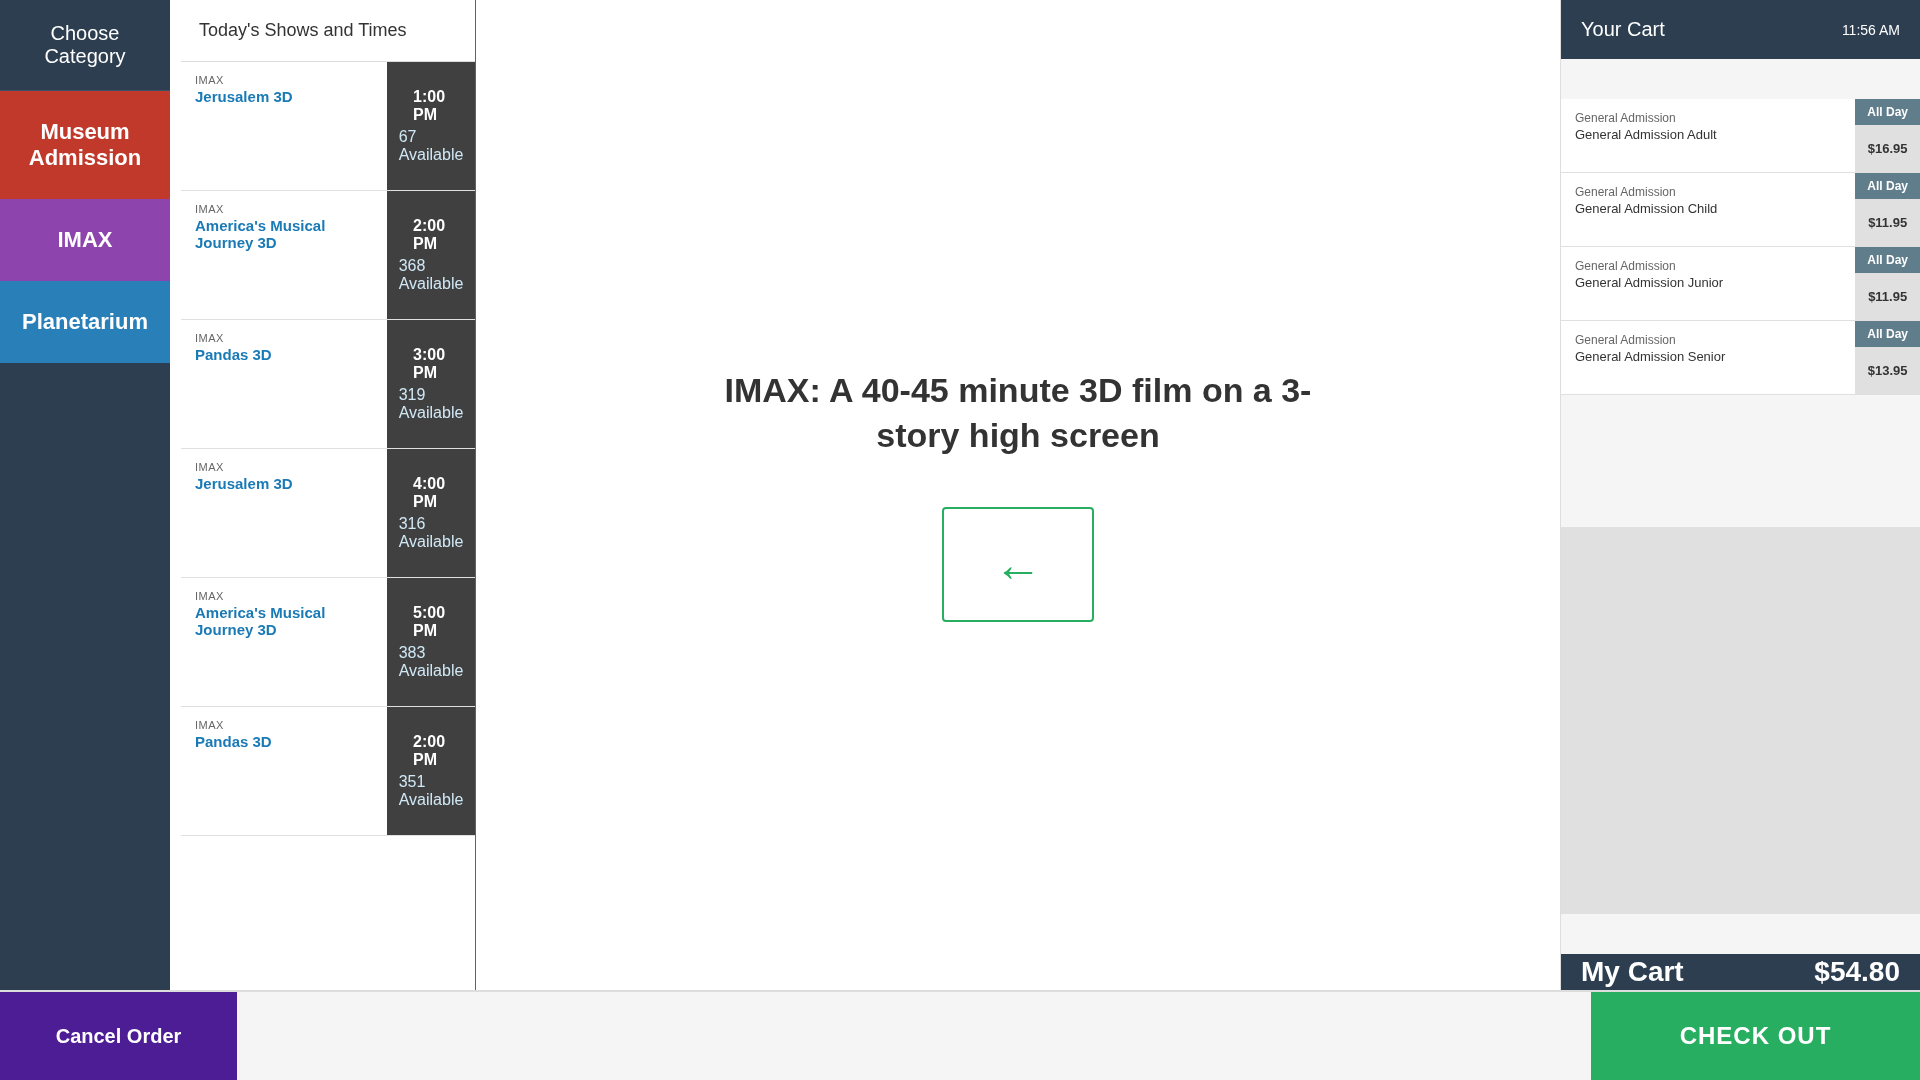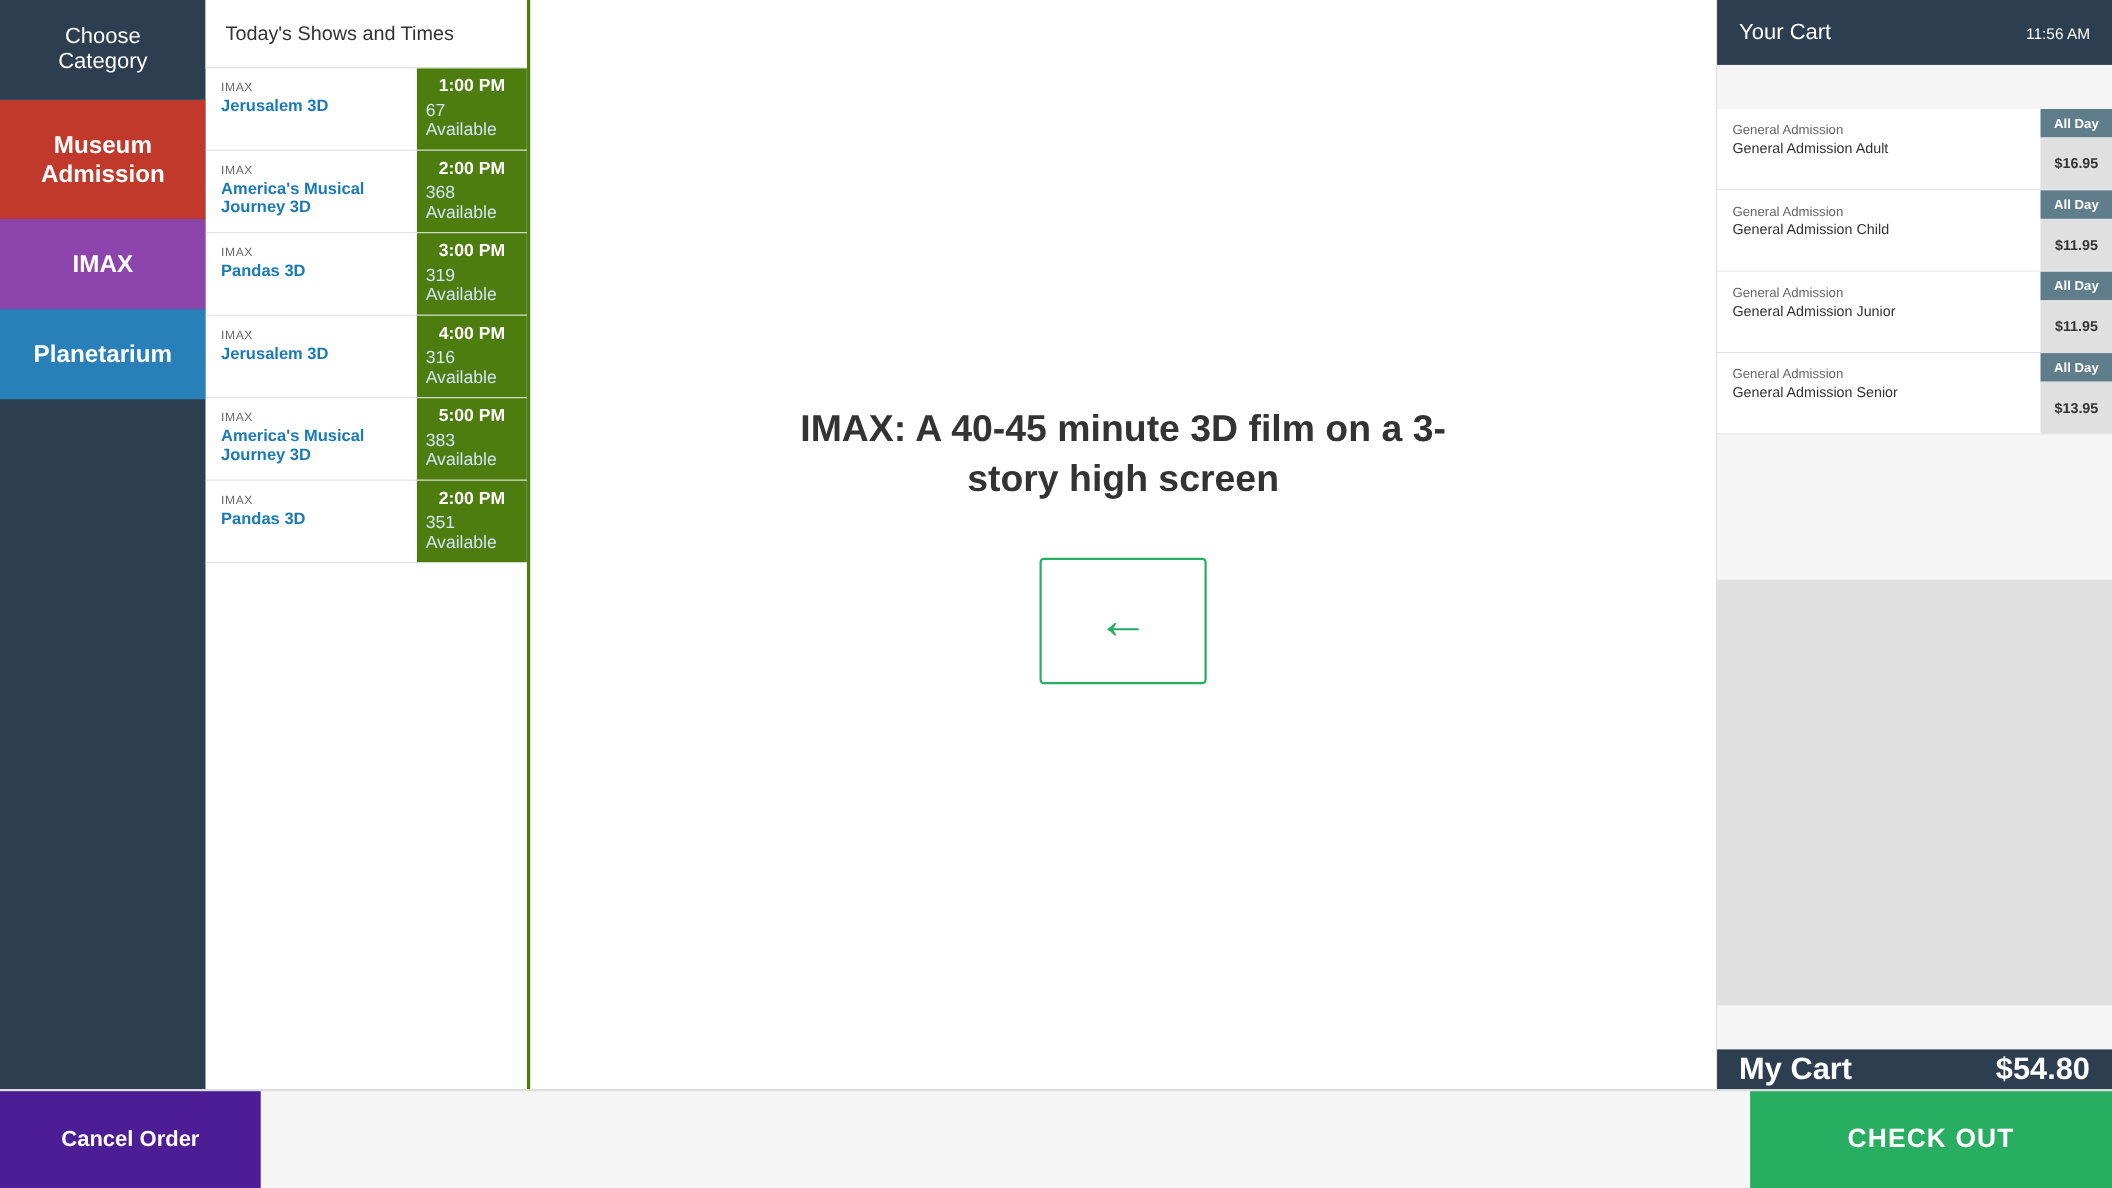--- a/index.html
+++ b/index.html
@@ -1,36 +1,36 @@
 <!DOCTYPE html>
 <html><head>
   <meta charset="utf-8">
   <style>
     * { margin: 0; padding: 0; box-sizing: border-box; }
     body { width: 1920px; height: 1080px; overflow: hidden; font-family: 'Segoe UI', Arial, sans-serif; background: #fff; display: flex; flex-direction: column; }
 
     .main-area { display: flex; flex: 1; overflow: hidden; }
 
     
-    .sidebar { width: 187px; background: #2c3e50; display: flex; flex-direction: column; }
+    .sidebar { width: 170px; background: #2c3e50; display: flex; flex-direction: column; }
     .sidebar-header { color: #fff; font-size: 20px; padding: 22px 20px; text-align: center; border-bottom: 1px solid #3d5166; }
     .sidebar-item { padding: 28px 20px; text-align: center; font-size: 22px; font-weight: 600; color: #fff; cursor: pointer; }
     .sidebar-item.museum { background: #c0392b; }
     .sidebar-item.imax { background: #8e44ad; }
     .sidebar-item.planetarium { background: #2980b9; }
 
     
-    .shows-panel { width: 295px; background: #fff; border-right: 3px solid #4d7c0f; display: flex; flex-direction: column; }
+    .shows-panel { width: 295px; background: #fff; border-right: 1px solid #4d7c0f; display: flex; flex-direction: column; margin-left: 11px; }
     .shows-header { padding: 20px 18px; font-size: 18px; color: #333; border-bottom: 1px solid #ddd; background: #fff; }
     .shows-list { flex: 1; overflow-y: auto; }
     .show-item { display: flex; border-bottom: 1px solid #e0e0e0; cursor: pointer; }
     .show-info { flex: 1; padding: 12px 14px; }
     .show-type { font-size: 11px; color: #666; text-transform: uppercase; letter-spacing: 0.5px; }
     .show-name { font-size: 15px; color: #1a7ab5; font-weight: 600; margin-top: 2px; }
-    .show-time-block { width: 100px; background: #4d7c0f; display: flex; flex-direction: column; align-items: center; justify-content: center; padding: 8px; }
+    .show-time-block { width: 88px; background: #404040; display: flex; flex-direction: column; align-items: center; justify-content: center; padding: 26px; }
     .show-time { color: #fff; font-size: 16px; font-weight: 700; }
     .show-avail { color: #d0e8f5; font-size: 16px; margin-top: 4px; }
 
     
     .main-content { flex: 1; display: flex; flex-direction: column; align-items: center; justify-content: center; padding: 40px; }
     .imax-description { font-size: 34px; font-weight: 700; color: #333; text-align: center; margin-bottom: 50px; line-height: 1.3; max-width: 600px; }
     .choose-time-box { border: 2px solid #27ae60; border-radius: 4px; padding: 28px 50px; display: flex; align-items: center; gap: 30px; }
     .arrow-icon { color: #27ae60; font-size: 48px; }
     .choose-time-text { font-size: 28px; color: #333; }
 

